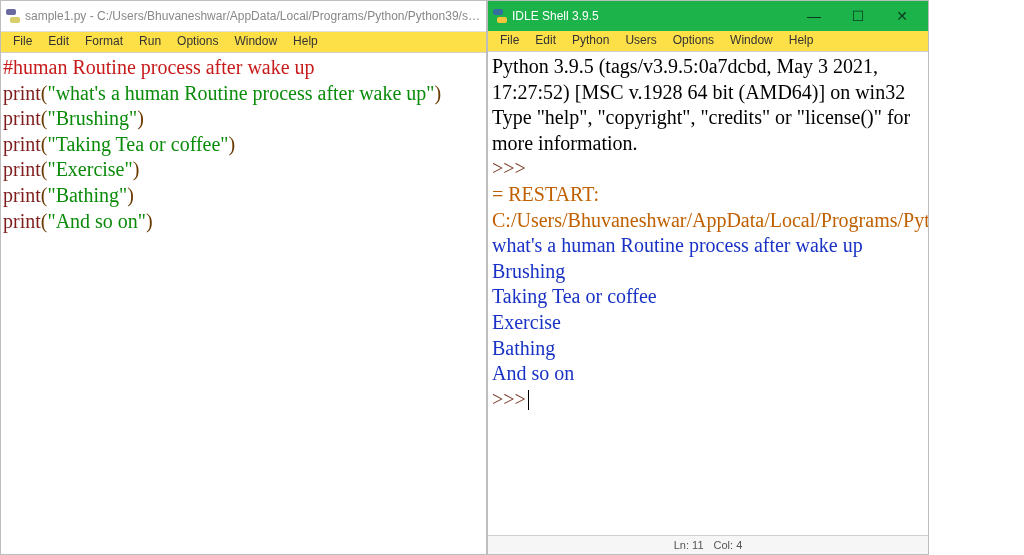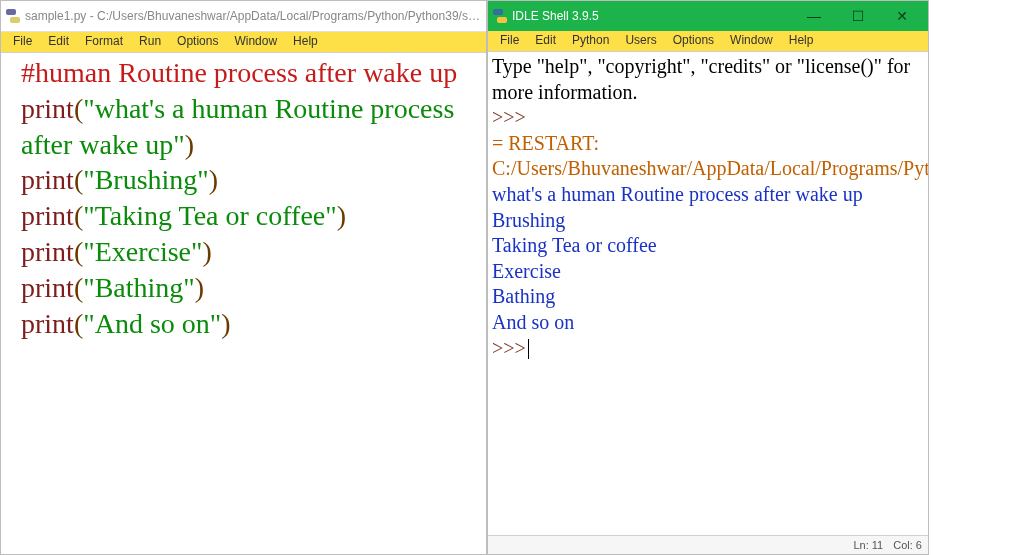--- a/index.html
+++ b/index.html
@@ -15,34 +15,34 @@
   .titlebar .ttxt{flex:1;font-size:12px;white-space:nowrap;overflow:hidden;text-overflow:ellipsis}
   .sysbtns{display:flex;gap:0}
   .sysbtn{width:44px;height:30px;display:flex;align-items:center;justify-content:center;font-size:14px}
   .win.right .sysbtn{color:#0b3a1e}
   .win.right .sysbtn.close{color:#0b3a1e}
   
   .menubar{display:flex;align-items:flex-start;height:20px;padding:0 4px;gap:0;background:#fde047;border-bottom:1px solid #d0d0d0}
   .menuitem{padding:2px 8px;color:#333;font-size:12px}
   
   .body{flex:1;background:#fff;overflow:hidden;position:relative}
-  .code{padding:2px 20px;font-family:Georgia,"Times New Roman",serif;font-size:28px;line-height:1.28}
+  .code{padding:2px 2px;font-family:Georgia,"Times New Roman",serif;font-size:20px;line-height:1.28}
   .shell{padding:2px 4px;font-family:Georgia,"Times New Roman",serif;font-size:20px;line-height:1.28}
   
   .c-comment{color:#c71a1a}
   .c-builtin{color:#7f1d1d}
   .c-paren{color:#6a3a00}
   .c-string{color:#0a8b0a}
   .c-plain{color:#000}
   .c-prompt{color:#7a3a25}
   .c-out{color:#1932c5}
   .c-kw{color:#c06000}
   .caret{border-left:1px solid #000;display:inline-block;height:20px;vertical-align:text-bottom;margin-left:2px}
   
-  .status{height:18px;border-top:1px solid #d0d0d0;background:#f6f6f6;font-size:11px;color:#555;display:flex;justify-content:flex-end;align-items:center;padding:0 6px;gap:10px}
+  .status{height:18px;border-top:1px solid #d0d0d0;background:#f6f6f6;font-size:11px;color:#555;display:flex;justify-content:center;align-items:center;padding:0 6px;gap:10px}
   
   .pyicon{position:relative;width:14px;height:14px}
   .pyicon .a,.pyicon .b{position:absolute;width:10px;height:6px;border-radius:2px}
   .pyicon .a{top:0;left:0;background:#346e9e}
   .pyicon .b{bottom:0;right:0;background:#f2c53d}
   .win.left .pyicon .a{background:#6a6aa0}
   .win.left .pyicon .b{background:#d9ce6a}
 </style>
 </head>
 <body>
@@ -100,31 +100,32 @@
       <span class="menuitem">File</span>
       <span class="menuitem">Edit</span>
       <span class="menuitem">Python</span>
       <span class="menuitem">Users</span>
       <span class="menuitem">Options</span>
       <span class="menuitem">Window</span>
       <span class="menuitem">Help</span>
     </div>
     <div class="body">
       <div class="shell">
+        <div class="c-plain">Python 3.9.5 (tags/v3.9.5:0a7dcbd, May  3 2021, 17:27:52) [MSC v.1928 64 bit (AMD64)] on win32</div>
         <div class="c-plain">Type "help", "copyright", "credits" or "license()" for more information.</div>
         <div><span class="c-prompt">&gt;&gt;&gt;</span></div>
         <div class="c-kw">= RESTART: C:/Users/Bhuvaneshwar/AppData/Local/Programs/Python/Python39/sample1.py</div>
         <div class="c-out">what's a human Routine process after wake up</div>
         <div class="c-out">Brushing</div>
         <div class="c-out">Taking Tea or coffee</div>
         <div class="c-out">Exercise</div>
         <div class="c-out">Bathing</div>
         <div class="c-out">And so on</div>
         <div><span class="c-prompt">&gt;&gt;&gt;</span><span class="caret"></span></div>
       </div>
     </div>
     <div class="status">
       <span>Ln: 11</span>
-      <span>Col: 6</span>
+      <span>Col: 4</span>
     </div>
   </div>
 
 </div>
 
 </body></html>

